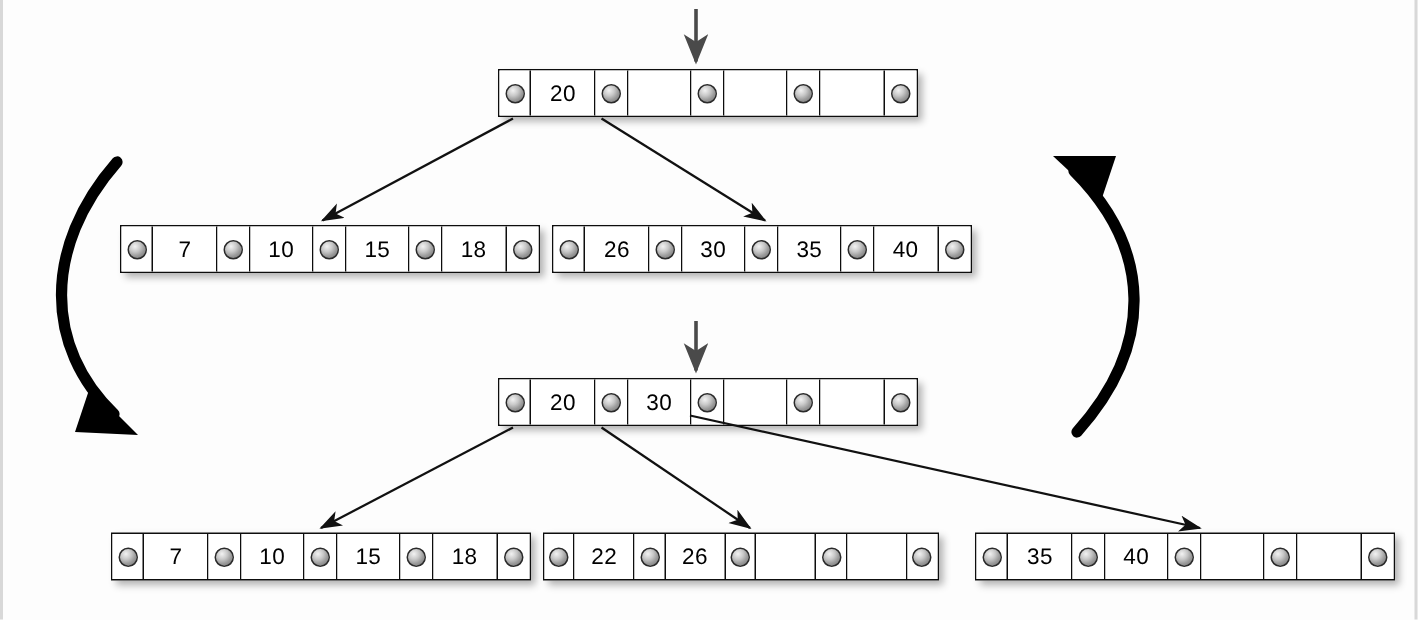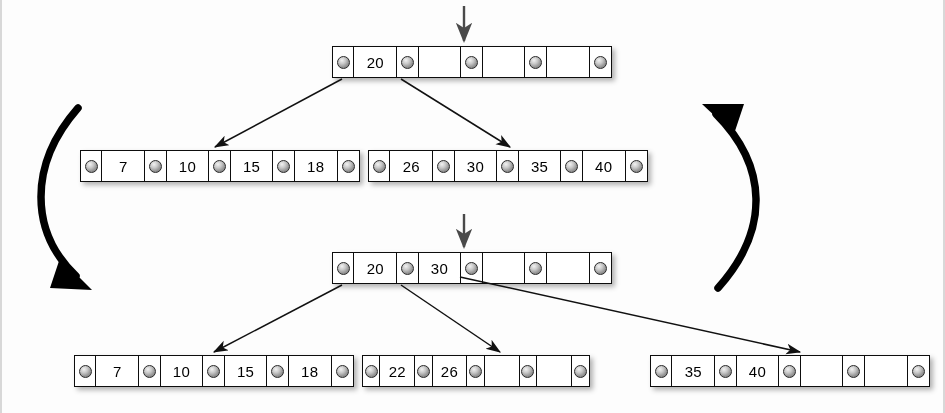--- a/index.html
+++ b/index.html
@@ -204,21 +204,21 @@
         <div class="dot"></div>
       </div>
       <div class="cell key">
         <span>18</span>
       </div>
       <div class="cell ptr">
         <div class="dot"></div>
       </div>
     </div>
 
-  <div class="node" id="leaf-after-middle" style="left:360px;top:355px;width:228px;height:32px;">
+  <div class="node" id="leaf-after-middle" style="left:360px;top:355px;width:264px;height:32px;">
       <div class="cell ptr">
         <div class="dot"></div>
       </div>
       <div class="cell key">
         <span>22</span>
       </div>
       <div class="cell ptr">
         <div class="dot"></div>
       </div>
       <div class="cell key">

